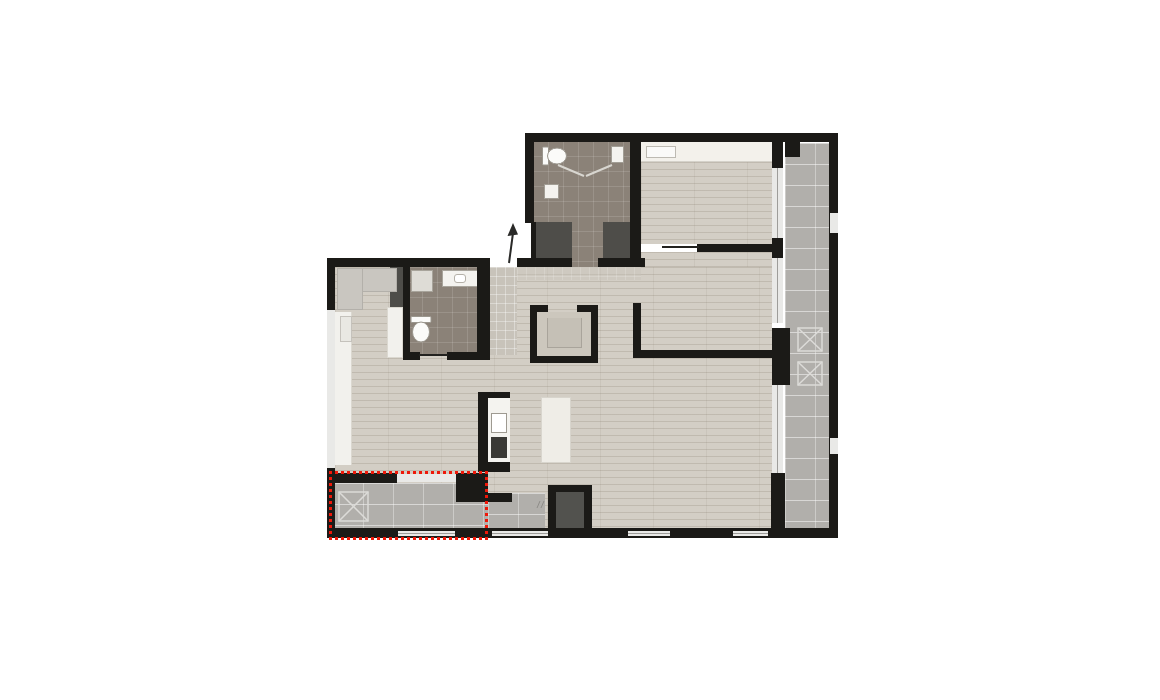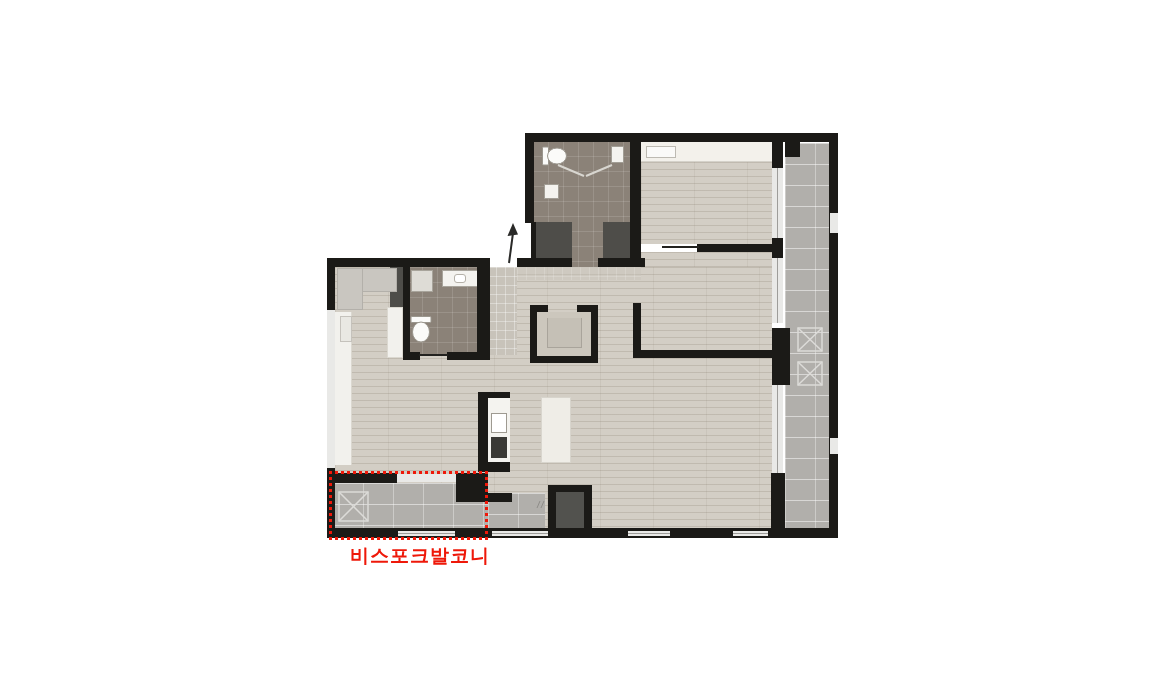--- a/index.html
+++ b/index.html
@@ -172,15 +172,14 @@
     <line x1="3" y1="8" x2="6" y2="1" stroke="#8f8d89" stroke-width="1"></line>
     <line x1="7" y1="8" x2="10" y2="1" stroke="#8f8d89" stroke-width="1"></line>
   </svg>
 
   <svg class="abs" style="left:501px;top:223px;" width="20" height="42" viewBox="0 0 20 42">
     <line x1="8" y1="40" x2="12" y2="10" stroke="#2a2a28" stroke-width="2"></line>
     <polygon points="12,0 6.5,13 17,11.5" fill="#2a2a28"></polygon>
   </svg>
 
   <div class="abs redline" style="left:329px;top:471px;width:159px;height:69px;"></div>
-  <div id="balcony-label" class="abs" style="left:350px;top:543px;">비스포크발코니</div>
 
 </div>
 
 </body></html>

